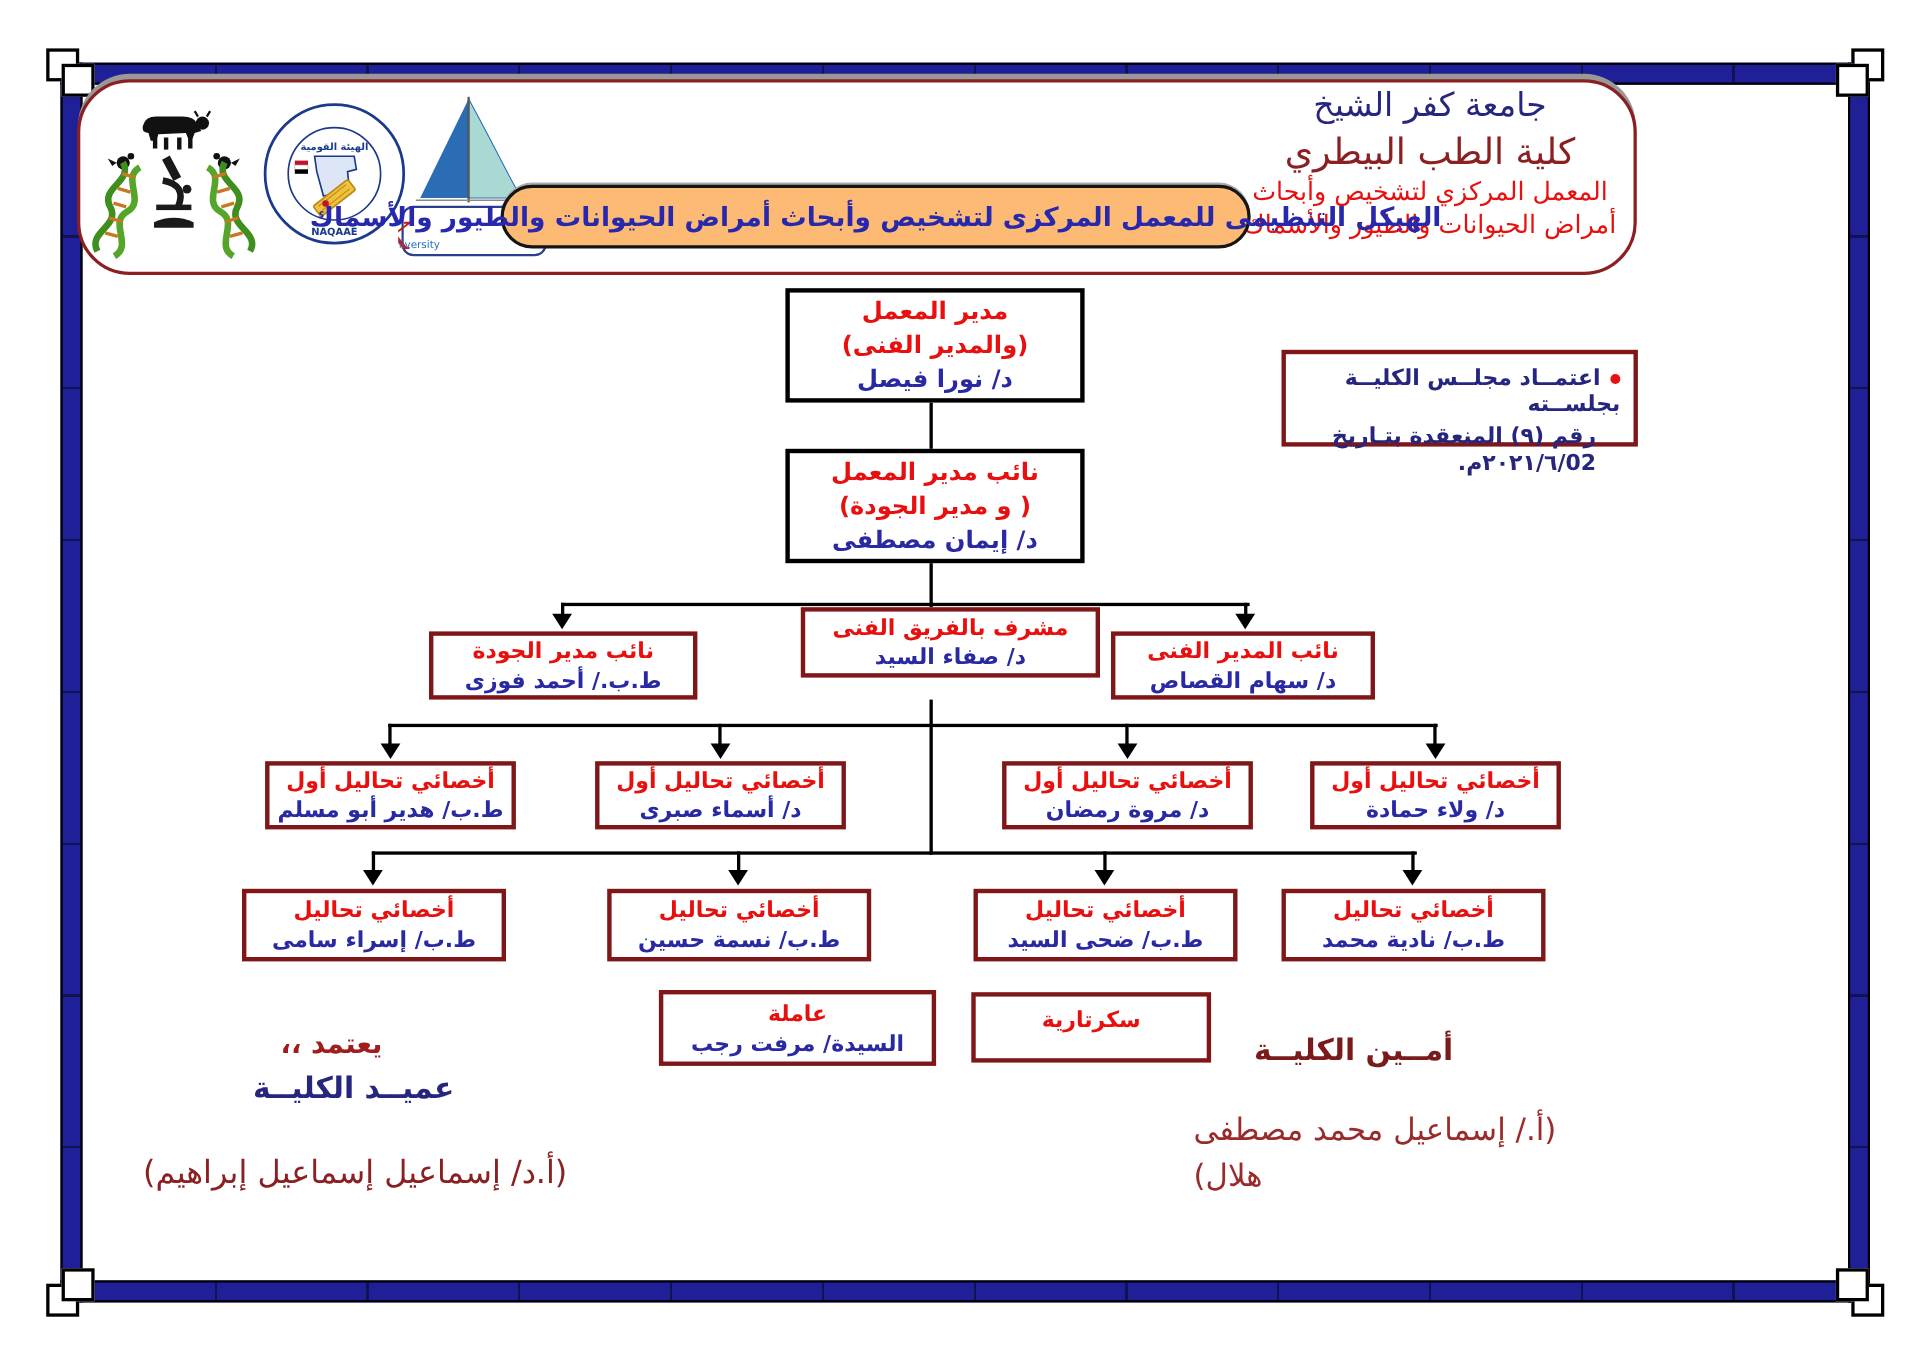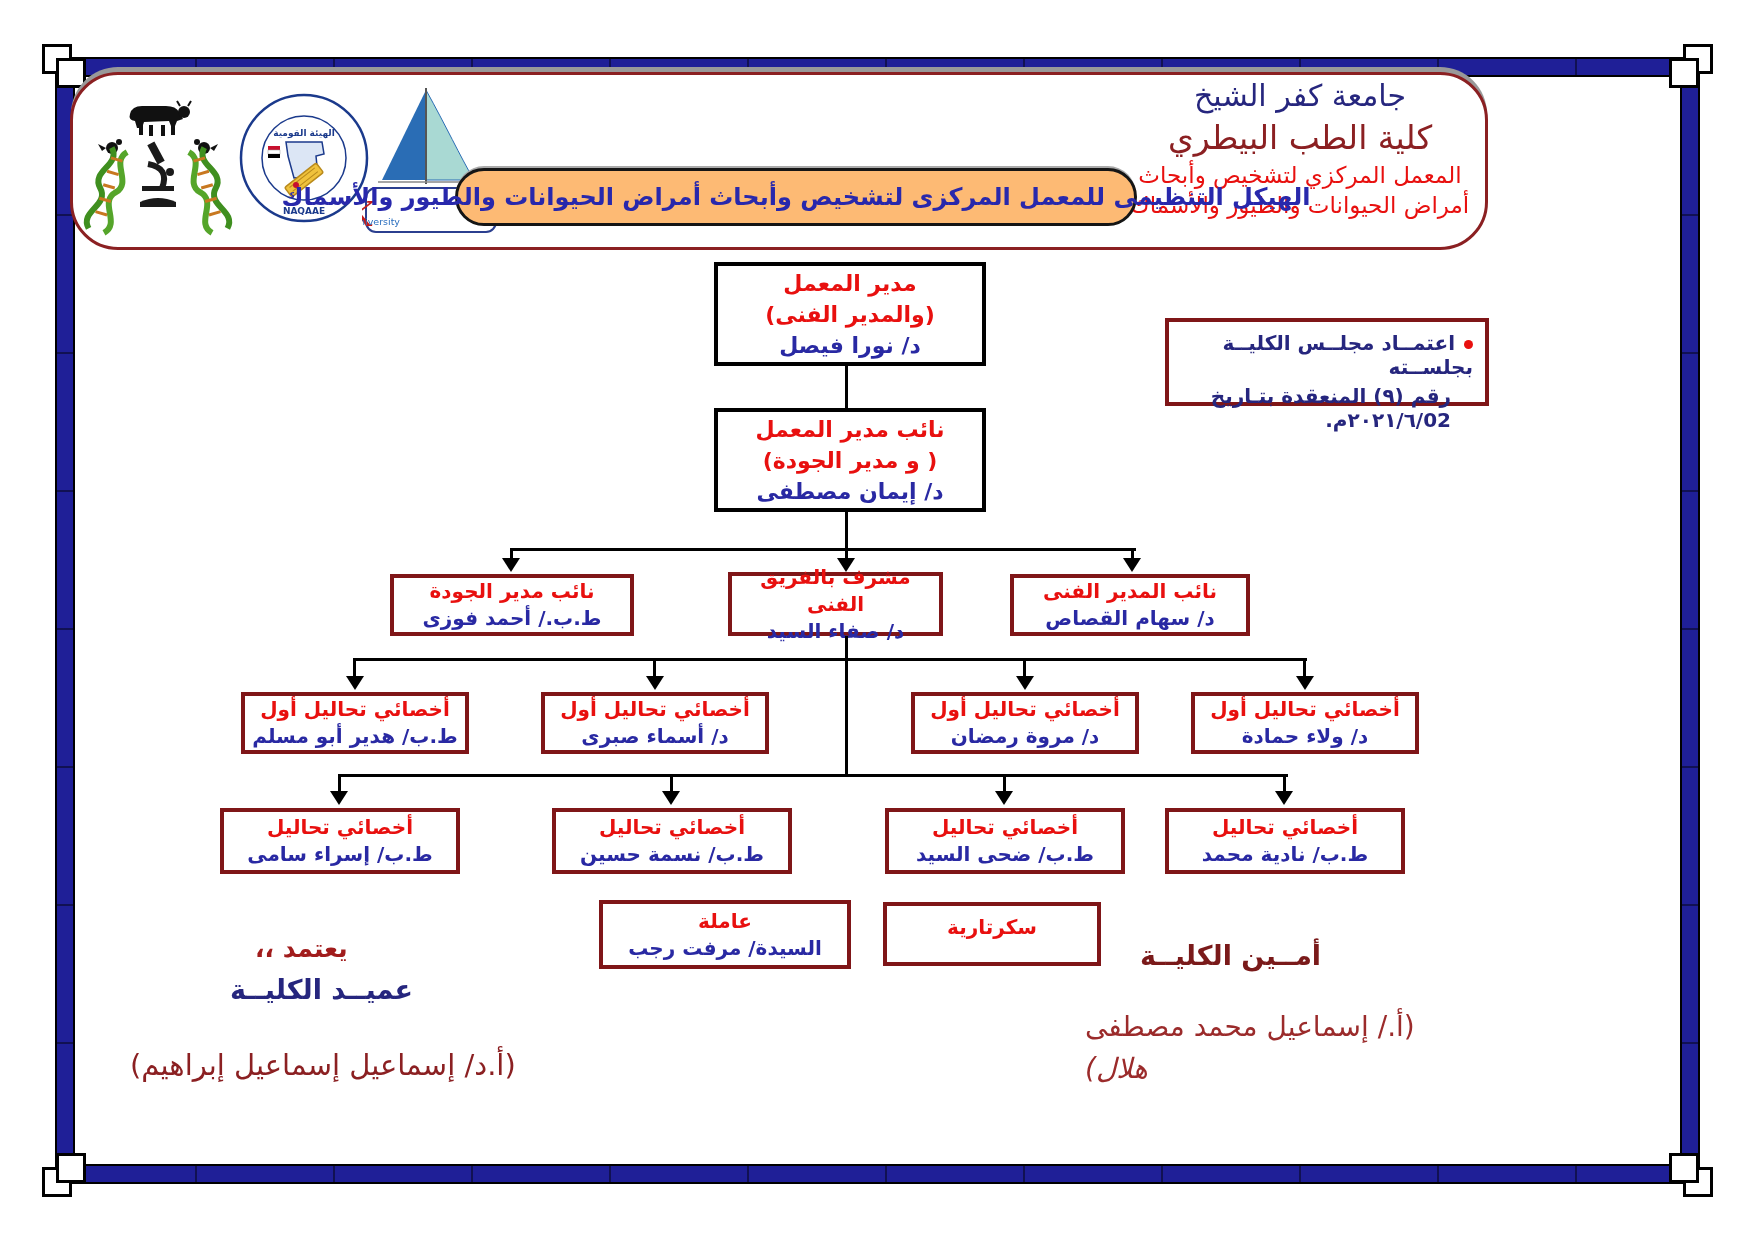--- a/index.html
+++ b/index.html
@@ -54,21 +54,21 @@
         margin-left:9px;vertical-align:middle;}
   .note-l2{padding-right:22px;margin-top:5px;}
 
   
   .sig{position:absolute;text-align:left;}
   .sig-approve{left:255px;top:934px;width:220px;color:#A11C1C;font-size:25px;font-weight:bold;}
   .sig-dean{left:230px;top:974px;width:270px;color:#26267E;font-size:27px;font-weight:bold;}
   .sig-dean-name{left:130px;top:1048px;width:470px;color:#8B2022;font-size:29px;}
   .sig-sec-title{left:1140px;top:940px;width:300px;color:#7A1A1A;font-size:27px;font-weight:bold;}
   .sig-sec-name1{left:1085px;top:1010px;width:410px;color:#9B2B2B;font-size:28px;}
-  .sig-sec-name2{left:1085px;top:1052px;width:410px;color:#9B2B2B;font-size:28px;font-style:italic;}
+  .sig-sec-name2{left:1085px;top:1052px;width:410px;color:#9B2B2B;font-size:28px;}
 </style>
 </head>
 <body>
 
 <div class="page">
 
   <div class="band h" style="left:55px;top:57px;width:1645px;height:20px"></div>
   <div class="band h" style="left:55px;top:1164px;width:1645px;height:20px"></div>
   <div class="band v" style="left:55px;top:57px;width:20px;height:1127px"></div>
   <div class="band v" style="left:1680px;top:57px;width:20px;height:1127px"></div>
@@ -204,21 +204,21 @@
   <div class="vl" style="left:510px;top:548px;width:3px;height:12px"></div>
   <div class="vl" style="left:1131px;top:548px;width:3px;height:12px"></div>
   <div class="arr" style="left:502px;top:558px"></div>
   <div class="arr" style="left:837px;top:558px"></div>
   <div class="arr" style="left:1123px;top:558px"></div>
 
   <div class="obox bd-maroon small" style="left:390px;top:574px;width:244px;height:62px">
     <div class="role">نائب مدير الجودة</div>
     <div class="person">ط.ب./ أحمد فوزى</div>
   </div>
-  <div class="obox bd-maroon small" style="left:728px;top:572px;width:215px;height:64px">
+  <div class="obox bd-maroon small" style="left:728px;top:552px;width:272px;height:64px">
     <div class="role">مشرف بالفريق الفنى</div>
     <div class="person">د/ صفاء السيد</div>
   </div>
   <div class="obox bd-maroon small" style="left:1010px;top:574px;width:240px;height:62px">
     <div class="role">نائب المدير الفنى</div>
     <div class="person">د/ سهام القصاص</div>
   </div>
 
   <div class="vl" style="left:845px;top:636px;width:3px;height:141px"></div>
   <div class="hl" style="left:353px;top:658px;width:954px;height:3px"></div>

